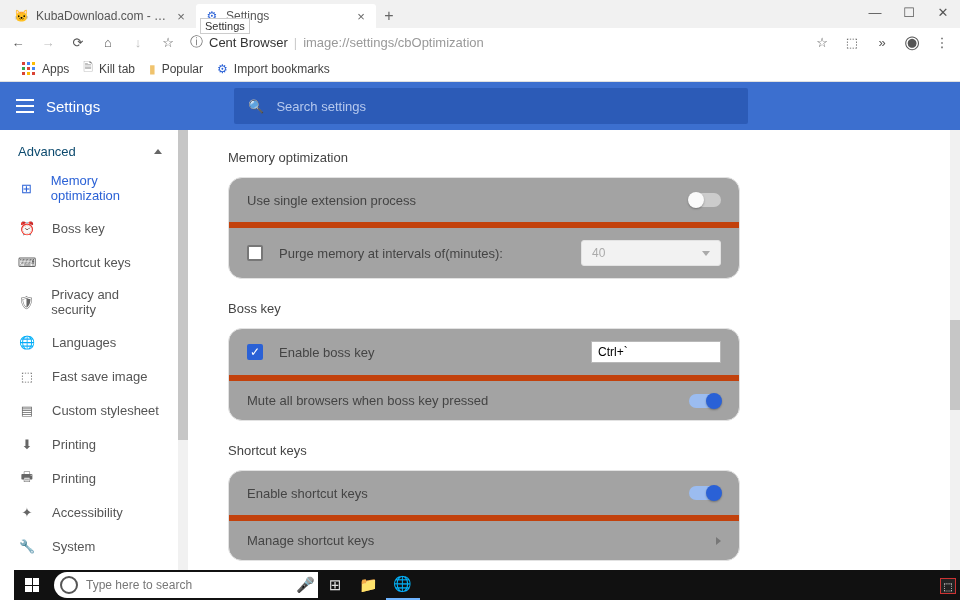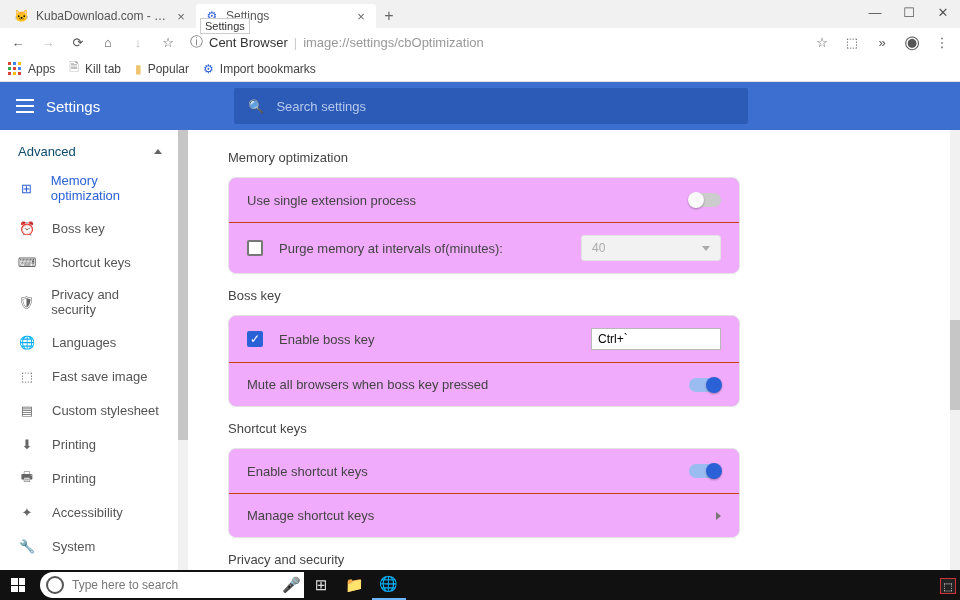--- a/index.html
+++ b/index.html
@@ -16,21 +16,21 @@
 .wincontrols div{width:34px;height:24px;display:flex;align-items:center;justify-content:center;color:#555;font-size:13px}
 .tab-tooltip{position:absolute;left:200px;top:18px;background:#fff;border:1px solid #ccc;padding:1px 4px;font-size:11px;z-index:1000}
 .toolbar{height:28px;display:flex;align-items:center;padding:0 6px;gap:6px;background:#fff}
 .tb-btn{width:24px;height:24px;display:flex;align-items:center;justify-content:center;color:#555}
 .tb-btn.disabled{color:#bbb}
 .omnibox{flex:1;display:flex;align-items:center;font-size:13px;color:#555;padding:0 4px;gap:6px}
 .omnibox .lock{color:#777;font-size:13px}
 .omnibox .site{color:#333}
 .omnibox .sep{color:#ccc}
 .omnibox .path{color:#999}
-.bookmarks-bar{height:26px;border-bottom:1px solid #e0e0e0;display:flex;align-items:center;padding:0 8px;gap:14px;font-size:12px;color:#444}
+.bookmarks-bar{height:26px;border-bottom:1px solid #e0e0e0;display:flex;align-items:center;padding:0 22px;gap:14px;font-size:12px;color:#444}
 .bm{display:flex;align-items:center;gap:6px}
 .bm .app-grid{width:14px;height:14px;display:grid;grid-template-columns:repeat(3,1fr);grid-template-rows:repeat(3,1fr);gap:1px}
 .bm .app-grid span{width:3px;height:3px;background:#da4335}
 .bm .app-grid span:nth-child(2){background:#4285f4}
 .bm .app-grid span:nth-child(3){background:#fbbc05}
 .bm .app-grid span:nth-child(4){background:#34a853}
 .bm .app-grid span:nth-child(6){background:#4285f4}
 .bm .app-grid span:nth-child(8){background:#fbbc05}
 .bluebar{height:48px;background:#3c6fcf;display:flex;align-items:center;padding:0 14px;color:#fff}
 .bluebar .menu{width:22px;height:22px;display:flex;align-items:center;justify-content:center;margin-right:10px}
@@ -45,35 +45,35 @@
 .side-section{padding:6px 18px;display:flex;align-items:center;justify-content:space-between;color:#0c4a6e;font-size:13px}
 .side-item{padding:8px 18px;display:flex;align-items:center;gap:16px;color:#555;font-size:13px;cursor:pointer}
 .side-item.active{color:#2a61d6}
 .side-item .ic{width:18px;height:18px;display:flex;align-items:center;justify-content:center;color:#666}
 .side-item.active .ic{color:#2a61d6}
 .side-scroll{position:absolute;right:0;top:0;width:10px;height:100%;background:#f1f1f1}
 .side-thumb{position:absolute;right:0;top:0;width:10px;height:310px;background:#c6c6c6}
 .content{flex:1;overflow:hidden;padding:16px 0 0 40px;position:relative}
 .content-inner{width:512px}
 .sect-title{font-size:13px;color:#444;margin-bottom:12px;margin-top:4px}
-.card{border:1px solid #e2e2e2;border-radius:8px;background:#f0abfc;margin-bottom:14px}
+.card{border:1px solid #e2e2e2;border-radius:14px;background:#a3a3a3;margin-bottom:22px}
 .row{padding:12px 18px;display:flex;align-items:center;justify-content:space-between;font-size:13px;color:#444;min-height:44px}
-.row+.row{border-top:1px solid #c2410c}
+.row+.row{border-top:6px solid #c2410c}
 .row .left{display:flex;align-items:center;gap:16px}
 .chk{width:16px;height:16px;border:2px solid #777;border-radius:2px;display:flex;align-items:center;justify-content:center;background:#fff}
 .chk.checked{background:#2a61d6;border-color:#2a61d6;color:#fff;font-size:12px}
 .toggle{width:32px;height:14px;border-radius:8px;background:#ccc;position:relative}
 .toggle::after{content:"";width:16px;height:16px;border-radius:50%;background:#fafafa;box-shadow:0 1px 2px rgba(0,0,0,.3);position:absolute;top:-1px;left:-1px}
 .toggle.on{background:#9bbcf0}
 .toggle.on::after{background:#2a61d6;left:auto;right:-1px}
 .dropdown{width:140px;height:26px;background:#f2f2f2;border:1px solid #e3e3e3;border-radius:3px;display:flex;align-items:center;justify-content:space-between;padding:0 10px;color:#aaa;font-size:12px}
 .textfield{width:130px;height:22px;border:1px solid #b8b8b8;padding:8px 6px;font-size:12px}
 .main-scroll{position:absolute;right:0;top:0;width:10px;height:100%;background:#f1f1f1}
 .main-thumb{position:absolute;right:0;width:10px;top:190px;height:90px;background:#c6c6c6}
-.taskbar{position:absolute;bottom:0;left:0;right:0;height:30px;background:#111;display:flex;align-items:center;color:#fff}
+.taskbar{position:absolute;bottom:0;left:14px;right:0;height:30px;background:#111;display:flex;align-items:center;color:#fff}
 .taskbar .start{width:36px;height:30px;display:flex;align-items:center;justify-content:center}
 .taskbar .start-grid{width:14px;height:14px;display:grid;grid-template-columns:1fr 1fr;grid-template-rows:1fr 1fr;gap:1px}
 .taskbar .start-grid span{background:#fff}
 .taskbar .search{width:240px;height:26px;background:#fff;border-radius:13px 0 0 13px;margin-left:4px;display:flex;align-items:center;color:#777;padding:0 6px;font-size:12px}
 .taskbar .search .circ{width:18px;height:18px;border:2px solid #555;border-radius:50%;margin-right:8px}
 .taskbar .ticon{width:34px;height:30px;display:flex;align-items:center;justify-content:center;font-size:15px;color:#ddd}
 .arrow-right{width:0;height:0;border-top:4px solid transparent;border-bottom:4px solid transparent;border-left:5px solid #777}
 .expand-up{width:0;height:0;border-left:4px solid transparent;border-right:4px solid transparent;border-bottom:5px solid #666}
 .dd-arrow{width:0;height:0;border-left:4px solid transparent;border-right:4px solid transparent;border-top:5px solid #aaa}
 .tray{position:absolute;right:4px;bottom:6px;width:16px;height:16px;border:1px solid #c33;display:flex;align-items:center;justify-content:center;color:#fff;font-size:10px;background:#222}

